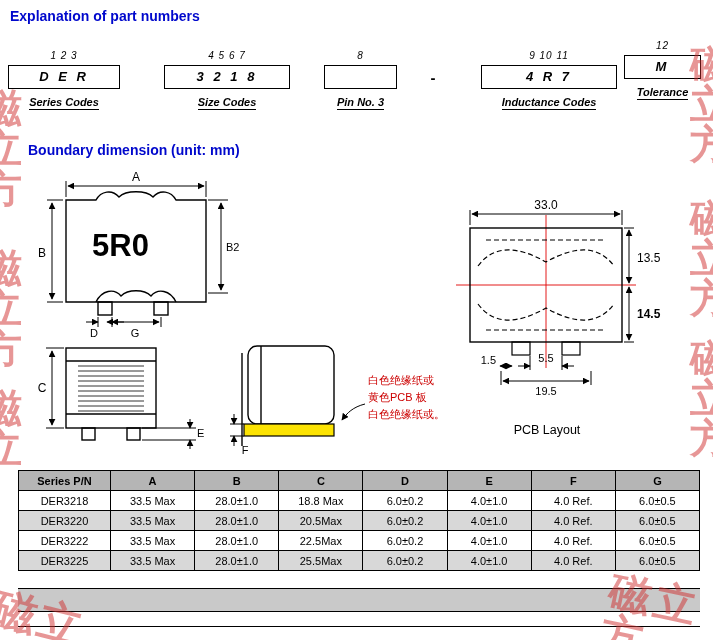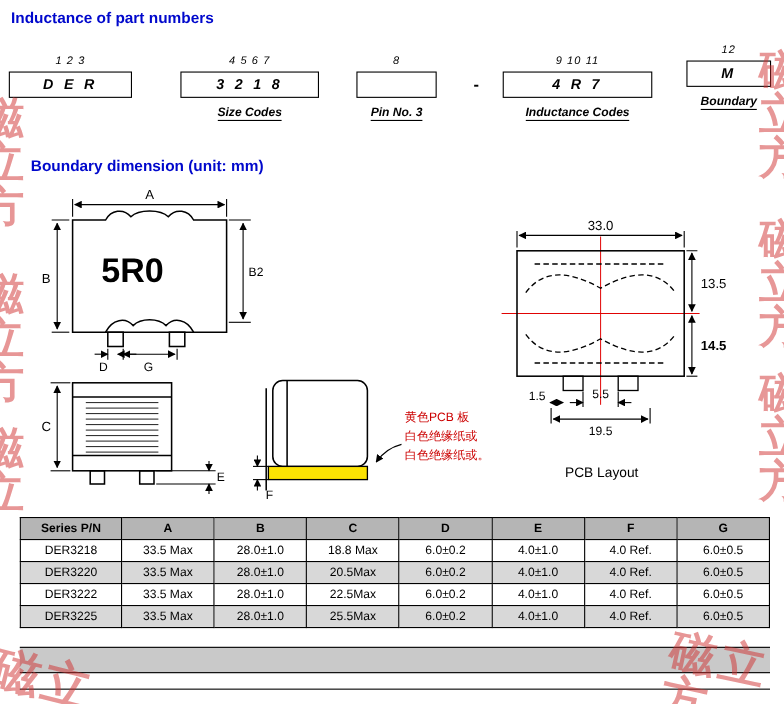--- a/index.html
+++ b/index.html
@@ -19,51 +19,52 @@
   table.dim th{background:#b5b5b5;font-weight:bold;}
   tr.row-alt{background:#d8d8d8;}
   .wm{position:absolute;color:#d03030;opacity:.5;font-weight:bold;z-index:60;
     pointer-events:none;line-height:1;}
   .note{position:absolute;color:#cc0000;font-size:11px;line-height:17px;z-index:5;}
   svg text{font-family:"Liberation Sans",sans-serif;fill:#000;stroke:none;}
 </style>
 </head>
 <body>
 
-<div class="abs blue-title" style="left:10px;top:8px;">Inductance of part numbers</div>
+<div class="abs blue-title" style="left:10px;top:8px;">Explanation of part numbers</div>
 
 <div class="pn-group" style="left:8px;top:50px;width:112px;">
   <div class="pn-digits">1 2 3</div>
   <div class="pn-box">D E R</div>
+  <div><span class="pn-label">Series Codes</span></div>
 </div>
 
 <div class="pn-group" style="left:164px;top:50px;width:126px;">
   <div class="pn-digits">4 5 6 7</div>
   <div class="pn-box">3 2 1 8</div>
   <div><span class="pn-label">Size Codes</span></div>
 </div>
 
 <div class="pn-group" style="left:324px;top:50px;width:73px;">
   <div class="pn-digits">8</div>
   <div class="pn-box"></div>
   <div><span class="pn-label">Pin No. 3</span></div>
 </div>
 
 <div class="pn-dash" style="left:418px;top:66px;width:30px;height:24px;line-height:24px;">-</div>
 
-<div class="pn-group" style="left:457px;top:50px;width:136px;">
+<div class="pn-group" style="left:481px;top:50px;width:136px;">
   <div class="pn-digits">9 10 11</div>
   <div class="pn-box">4 R 7</div>
   <div><span class="pn-label">Inductance Codes</span></div>
 </div>
 
 <div class="pn-group" style="left:624px;top:40px;width:77px;">
   <div class="pn-digits">12</div>
   <div class="pn-box">M</div>
-  <div><span class="pn-label">Boundary</span></div>
+  <div><span class="pn-label">Tolerance</span></div>
 </div>
 
 <div class="abs blue-title" style="left:28px;top:142px;">Boundary dimension (unit: mm)</div>
 
 <svg class="abs" style="left:0;top:165px;" width="713" height="305" viewBox="0 165 713 305">
   <defs>
     <marker id="arr" viewBox="0 0 10 10" refX="9" refY="5" markerWidth="7" markerHeight="7" orient="auto-start-reverse">
       <path d="M0,0 L10,5 L0,10 z" fill="#000"></path>
     </marker>
   </defs>
@@ -177,22 +178,22 @@
   <text x="546" y="209" font-size="12" text-anchor="middle">33.0</text>
   <text x="637" y="262" font-size="12" text-anchor="start">13.5</text>
   <text x="637" y="318" font-size="12" font-weight="bold" text-anchor="start">14.5</text>
   <text x="496" y="364" font-size="11" text-anchor="end">1.5</text>
   <text x="546" y="362" font-size="11" text-anchor="middle">5.5</text>
   <text x="546" y="395" font-size="11" text-anchor="middle">19.5</text>
   <text x="547" y="434" font-size="12.5" text-anchor="middle">PCB Layout</text>
 </svg>
 
 <div class="note" style="left:368px;top:372px;width:110px;">
+  <div>白色绝缘纸或</div>
   <div>黄色PCB 板</div>
-  <div>白色绝缘纸或</div>
   <div>白色绝缘纸或。</div>
 </div>
 
 <div class="abs" style="left:18px;top:470px;">
   <table class="dim">
     <colgroup>
       <col style="width:92px">
         <col>
         <col>
         <col>

